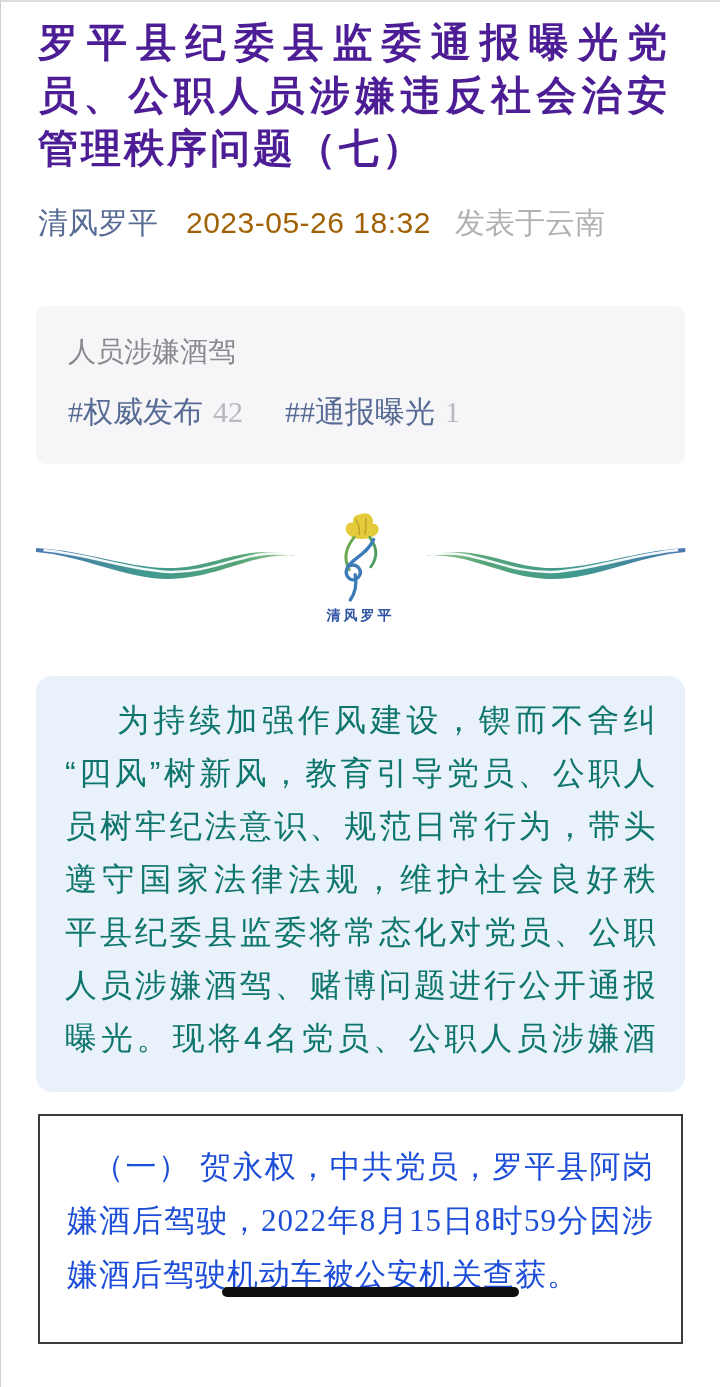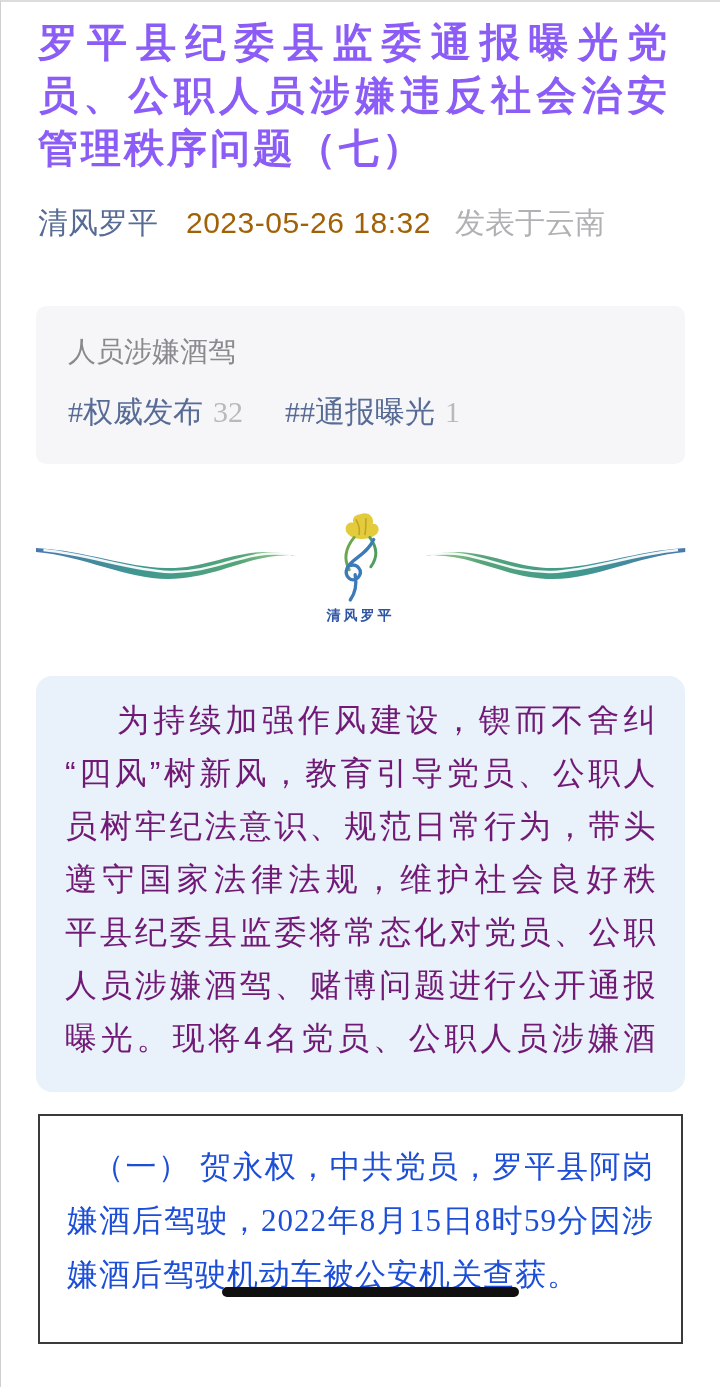--- a/index.html
+++ b/index.html
@@ -15,21 +15,21 @@
   }
   .page { padding: 0 35px; }
 
   
   .article-title {
     margin: 14px 2px 0 2px;
     width: 632px;
     font-size: 40px;
     line-height: 53px;
     font-weight: 700;
-    color: #8b5cf6;
+    color: #4c1d95;
     letter-spacing: 3px;
     text-align: justify;
   }
   .byline {
     margin-top: 28px;
     display: flex;
     align-items: baseline;
     font-size: 30px;
     margin-left: 2px;
   }
@@ -85,21 +85,21 @@
   
   .intro-card {
     margin-top: 46px;
     background: #e9f1fa;
     border-radius: 16px;
     padding: 18px 29px 27px 29px;
   }
   .intro-line {
     font-size: 32px;
     line-height: 53px;
-    color: #701a75;
+    color: #0f766e;
     letter-spacing: 0.5px;
     text-align: justify;
     text-align-last: justify;
   }
   .intro-line.indent { padding-left: 52px; }
   .intro-line.flush { text-align-last: left; }
 
   
   .notice-box {
     margin: 22px 2px 0 2px;
@@ -145,21 +145,21 @@
     <span class="author">清风罗平</span>
     <span class="pub-date">2023-05-26 18:32</span>
     <span class="pub-location">发表于云南</span>
   </div>
 
   <div class="collection-card">
     <div class="collection-label">人员涉嫌酒驾</div>
     <div class="collection-tags">
       <span class="tag-group">
         <span class="tag-name">#权威发布</span>
-        <span class="tag-count">32</span>
+        <span class="tag-count">42</span>
       </span>
       <span class="tag-group">
         <span class="tag-name">##通报曝光</span>
         <span class="tag-count">1</span>
       </span>
     </div>
   </div>
 
   <div class="divider">
     <div class="wave-wrap">

